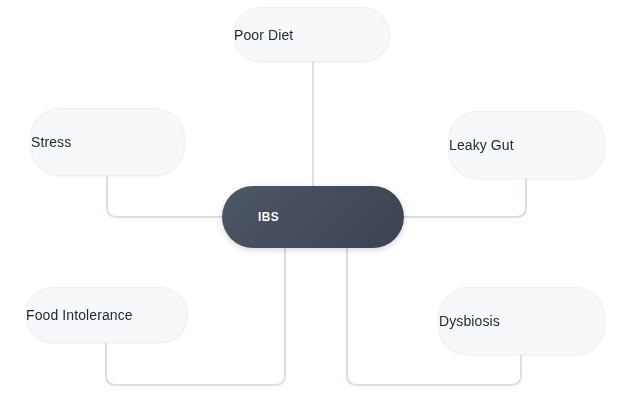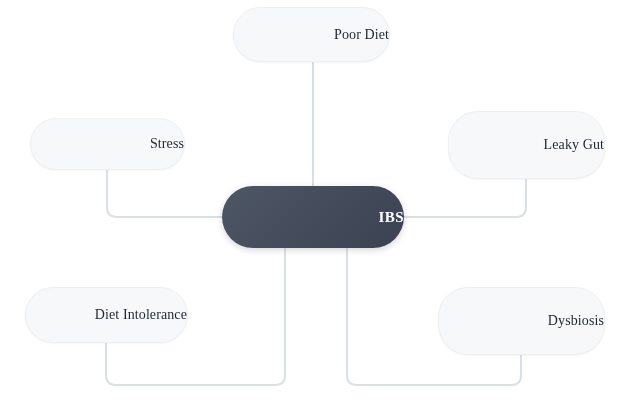--- a/index.html
+++ b/index.html
@@ -32,52 +32,52 @@
   .connector {
     fill: none;
     stroke: var(--connector, #dbe0e6);
     stroke-width: 2;
     stroke-linecap: round;
   }
   .node {
     position: absolute;
     display: flex;
     align-items: center;
-    justify-content: flex-end;
+    justify-content: flex-start;
     background: var(--node-fill);
     border: 1px solid var(--node-border);
     border-radius: 30px;
     box-shadow: 0 1px 2px rgba(20, 30, 50, 0.04);
     cursor: pointer;
-    font-family: Liberation Serif, serif;
   }
   .node .label {
     font-size: 14px;
     color: var(--node-text);
     letter-spacing: 0.1px;
     white-space: nowrap;
   }
   .node-poor-diet        { left: 233px; top: 7px;   width: 157px; height: 55px; }
-  .node-stress           { left: 30px;  top: 118px; width: 155px; height: 52px; }
+  .node-stress           { left: 30px;  top: 108px; width: 155px; height: 68px; }
   .node-leaky-gut        { left: 448px; top: 111px; width: 157px; height: 68px; }
   .node-food-intolerance { left: 25px;  top: 287px; width: 163px; height: 56px; }
   .node-dysbiosis        { left: 438px; top: 287px; width: 167px; height: 68px; }
   .node-center {
     left: 222px; top: 186px;
     width: 182px; height: 62px;
     background: linear-gradient(135deg, var(--center-fill-start) 0%, var(--center-fill-end) 100%);
     border: none;
     border-radius: 31px;
     box-shadow: 0 2px 6px rgba(20, 30, 50, 0.18);
   }
   .node-center .label {
     color: var(--center-text);
     font-weight: bold;
-    font-size: 15px;
+    font-size: 12px;
     letter-spacing: 0.4px;
+    margin-left: 36px;
   }
 </style>
 </head>
 <body>
 
 <div class="canvas">
 
   <svg class="connectors" viewBox="0 0 628 405" xmlns="http://www.w3.org/2000/svg">
     <path class="connector" d="M 313 62 L 313 186"></path>
     <path class="connector" d="M 107 167 L 107 207 Q 107 217 117 217 L 222 217"></path>
@@ -96,20 +96,20 @@
 
   <div class="node node-leaky-gut">
     <span class="label">Leaky Gut</span>
   </div>
 
   <div class="node node-center">
     <span class="label">IBS</span>
   </div>
 
   <div class="node node-food-intolerance">
-    <span class="label">Diet Intolerance</span>
+    <span class="label">Food Intolerance</span>
   </div>
 
   <div class="node node-dysbiosis">
     <span class="label">Dysbiosis</span>
   </div>
 
 </div>
 
 </body></html>

